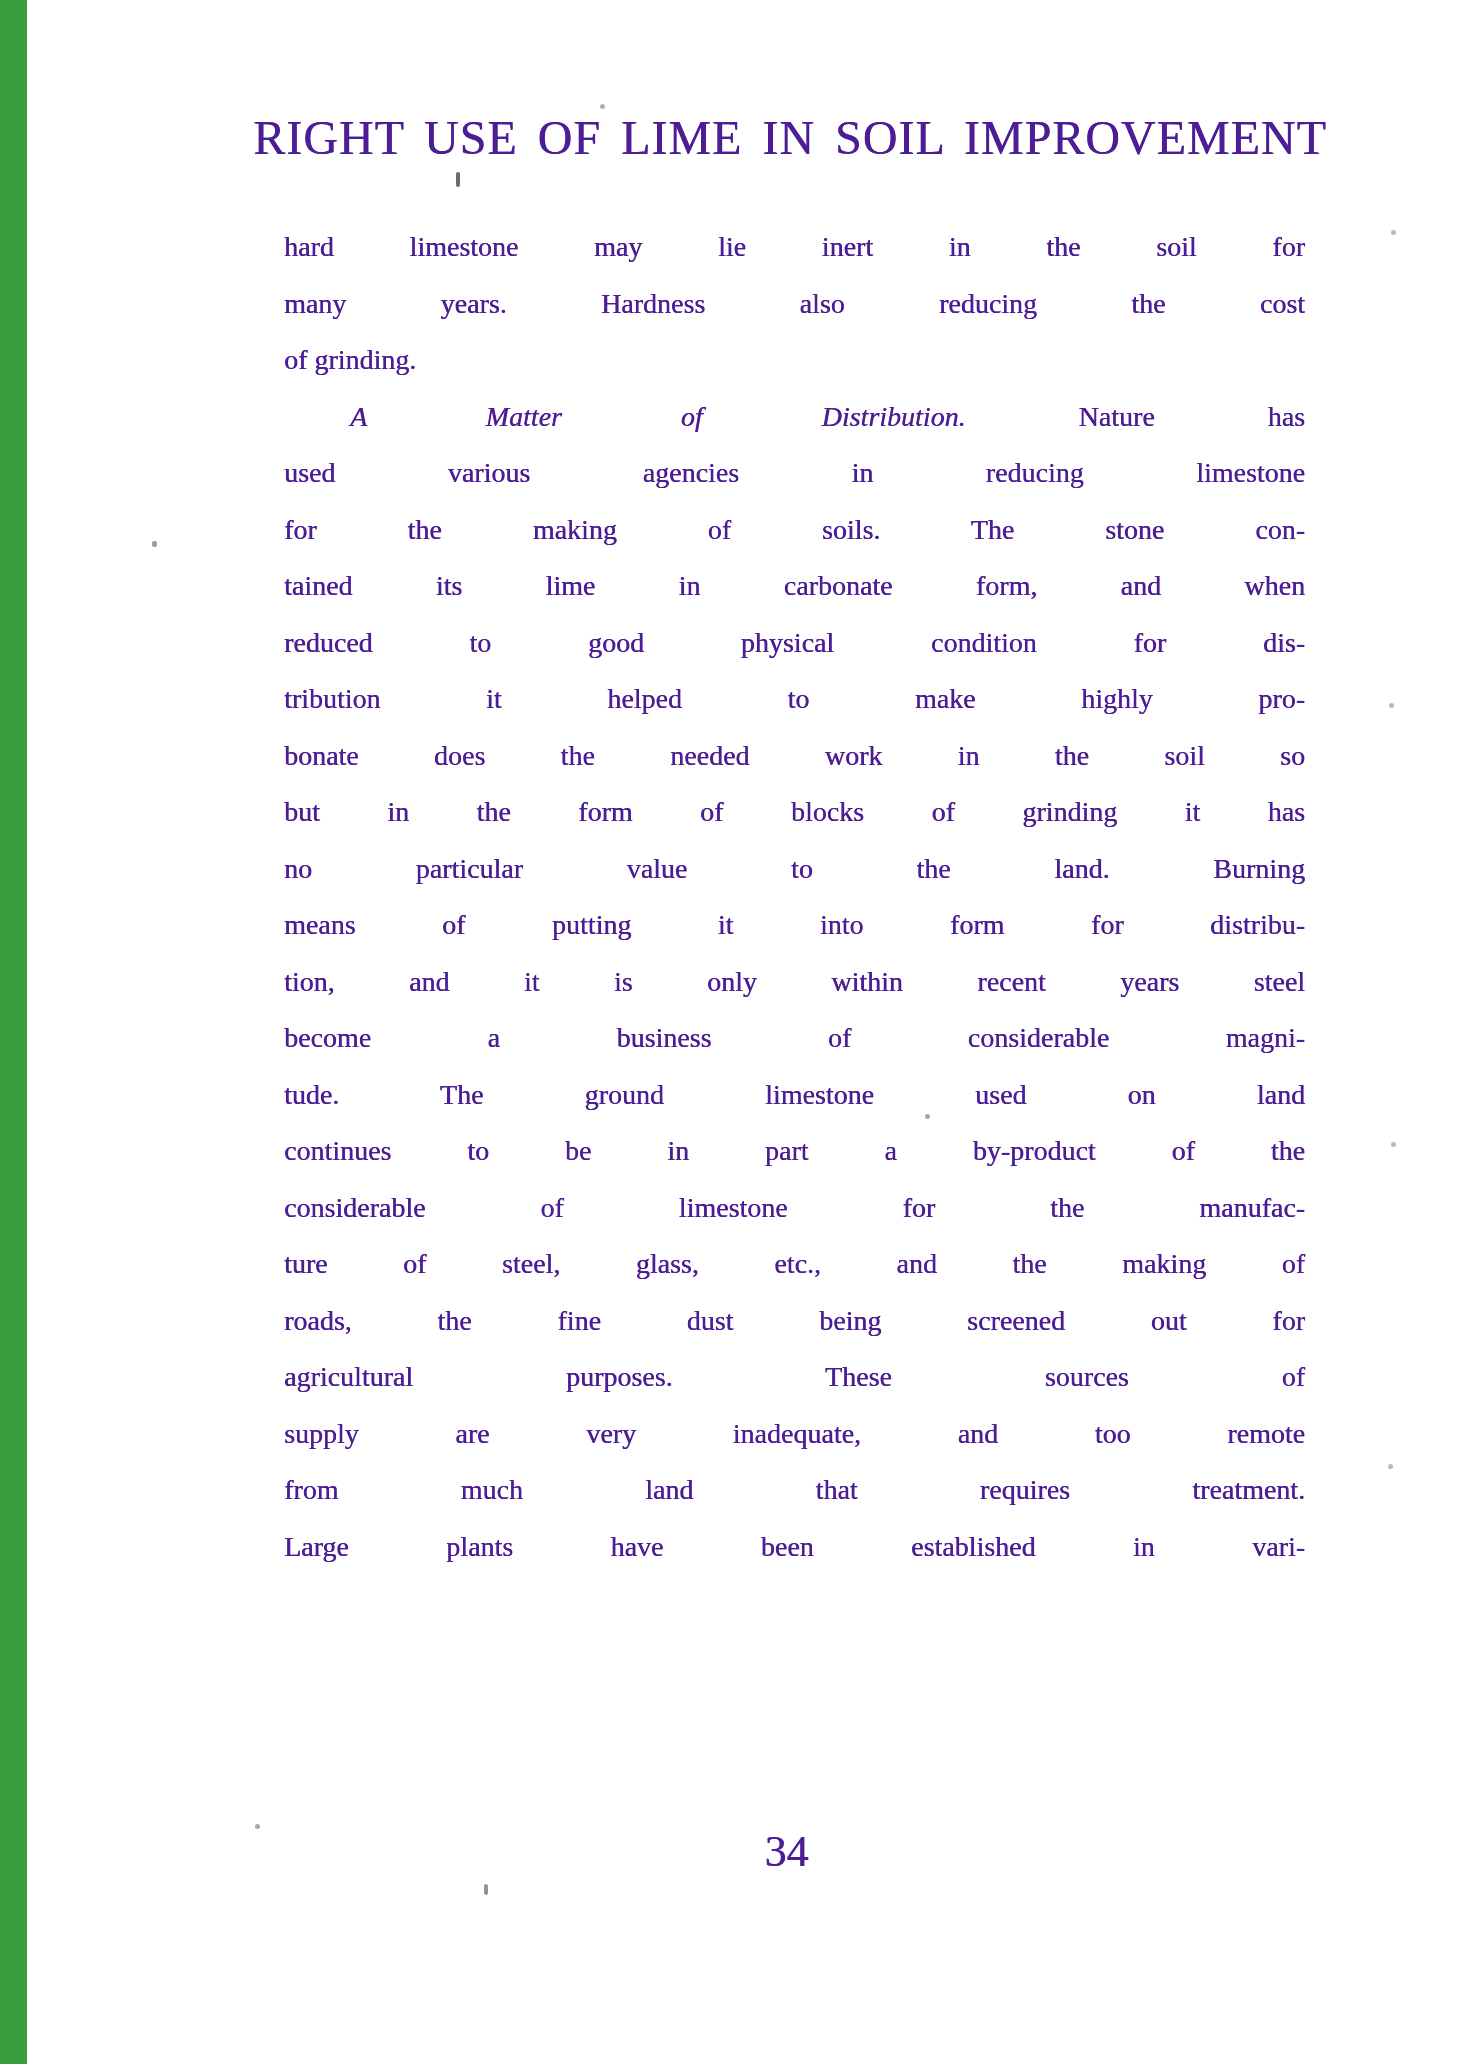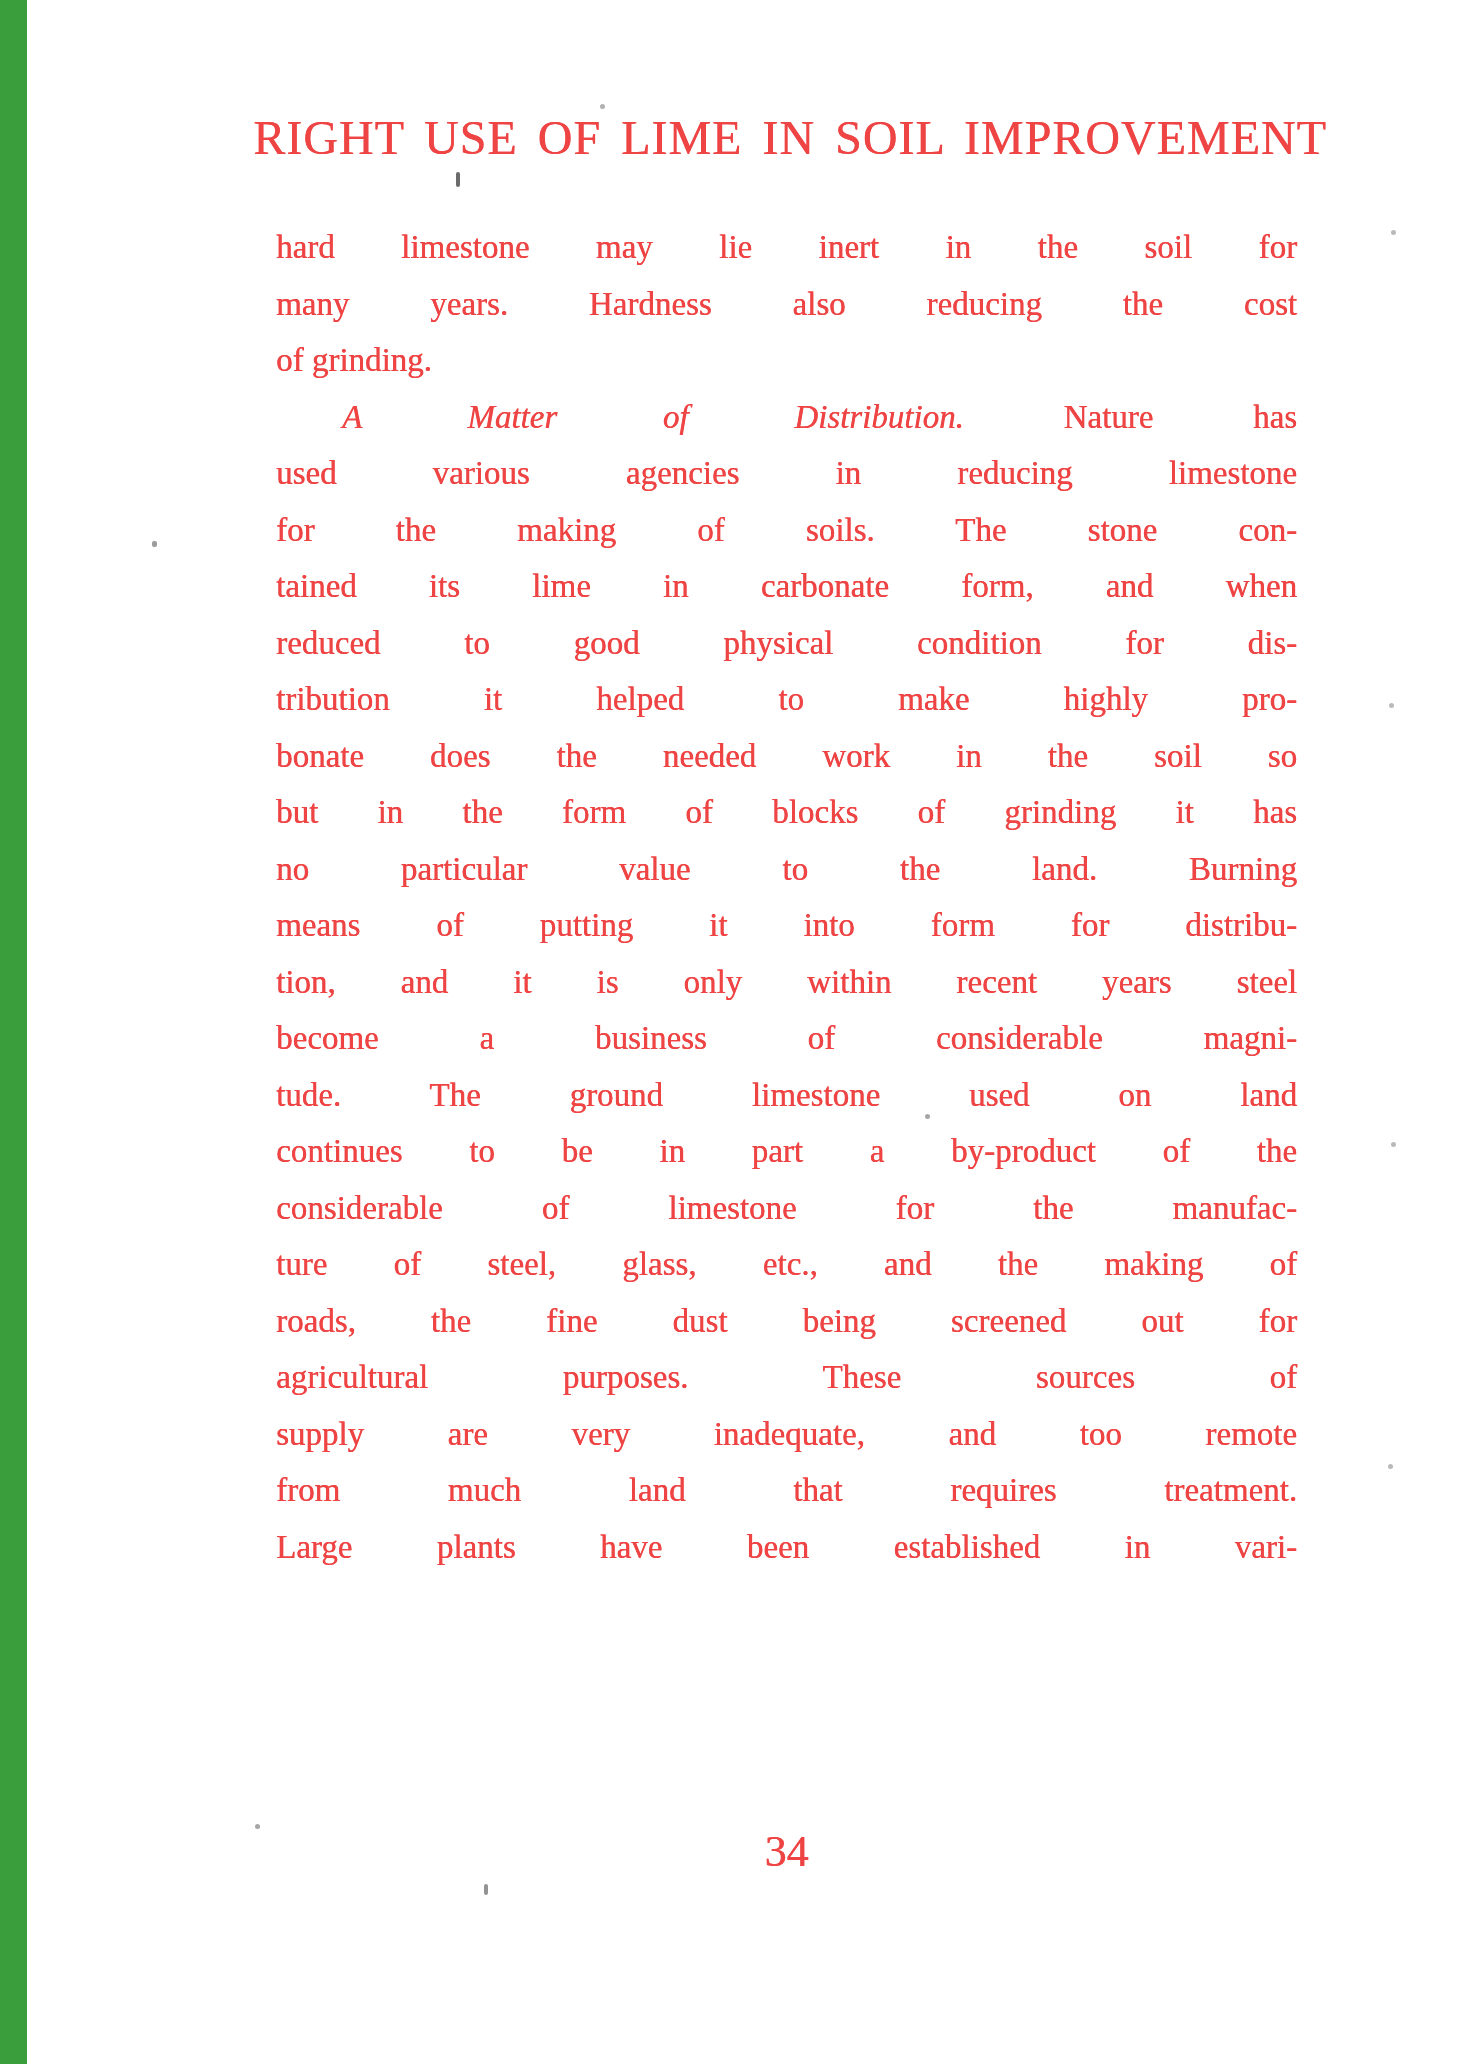--- a/index.html
+++ b/index.html
@@ -32,24 +32,24 @@
     text-align: center;
     font-size: 48px;
     line-height: 56px;
     letter-spacing: 1px;
     word-spacing: 7px;
     white-space: nowrap;
     text-shadow: 0.4px 0 0 currentColor;
   }
   .body-text {
     position: absolute;
-    left: 276px;
+    left: 284px;
     top: 219px;
     width: 1021px;
-    font-size: 33px;
+    font-size: 28px;
     line-height: 56.5px;
     text-shadow: 0.4px 0 0 currentColor;
   }
   .line {
     text-align: justify;
     text-align-last: justify;
     height: 56.5px;
     overflow: visible;
   }
   .line.no-just {
@@ -73,21 +73,21 @@
     text-shadow: 0.4px 0 0 currentColor;
   }
   .speck {
     position: absolute;
     background: #3a3a3a;
   }
 </style>
 </head>
 <body>
 
-<div class="page" style="background: rgb(255, 255, 255); color: #ef4444;">
+<div class="page" style="background: rgb(255, 255, 255); color: #4c1d95;">
   <div class="edge-strip" style="background: rgb(59, 158, 60);"></div>
 
   <div class="running-header">RIGHT USE OF LIME IN SOIL IMPROVEMENT</div>
 
   <div class="body-text">
       <div class="line">hard limestone may lie inert in the soil for</div>
       <div class="line">many years.  Hardness also reducing the cost</div>
       <div class="line no-just">of grinding.</div>
       <div class="line indent"><span class="ital">A Matter of Distribution.</span>  Nature has</div>
       <div class="line">used various agencies in reducing limestone</div>

